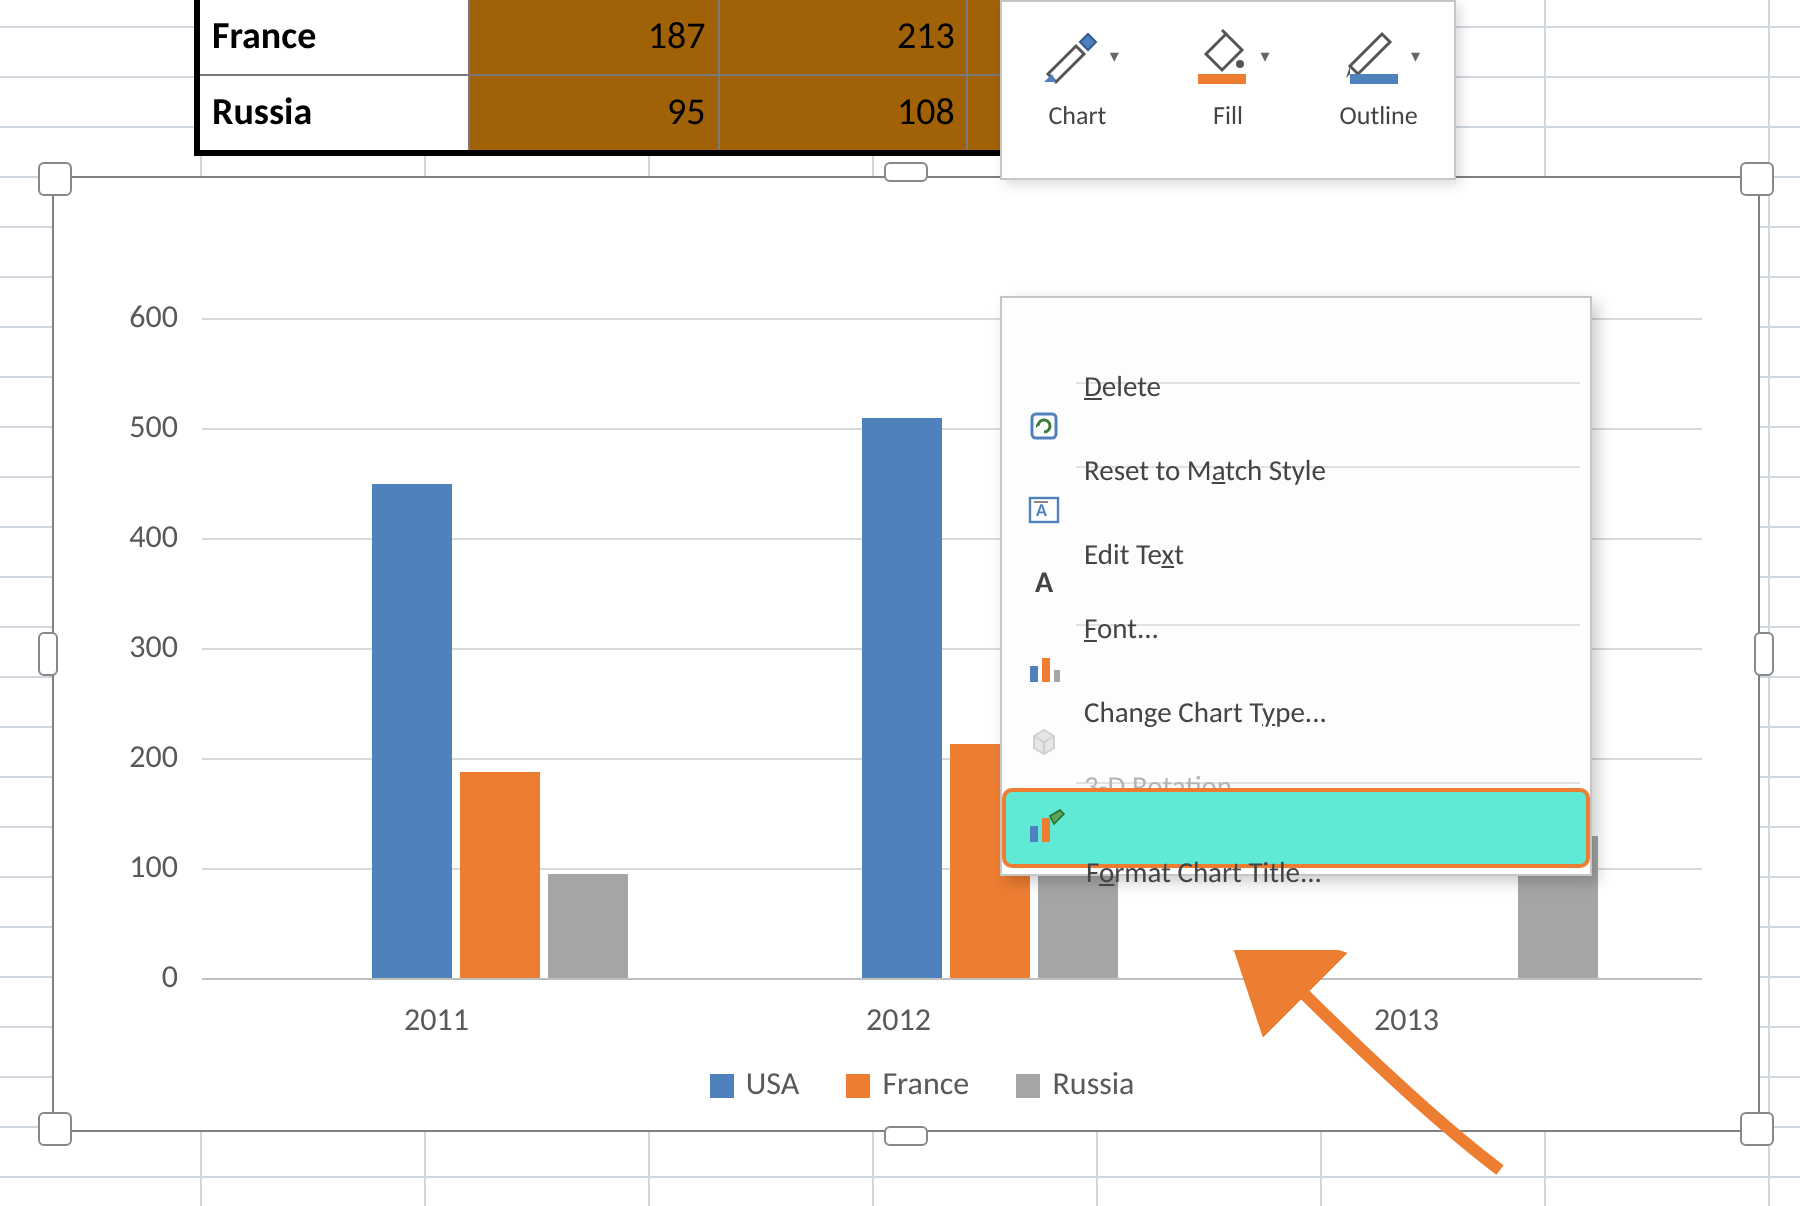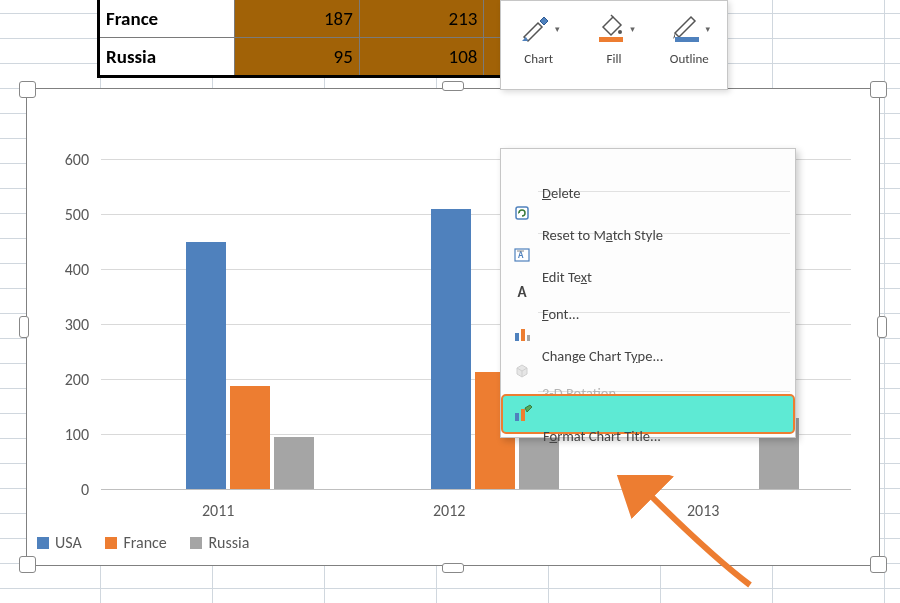--- a/index.html
+++ b/index.html
@@ -165,24 +165,24 @@
   .x-cat {
     position: absolute;
     top: 412px;
     font-size: 16px;
     color: #595959;
   }
 
   
   .legend {
     position: absolute;
-    left: 0;
+    left: 16px;
     right: 0;
     top: 444px;
-    text-align: left;
+    text-align: center;
   }
   .legend-item {
     display: inline-flex;
     align-items: center;
     margin: 0 10px;
     font-size: 16px;
     color: #595959;
   }
   .swatch {
     width: 12px; height: 12px;

